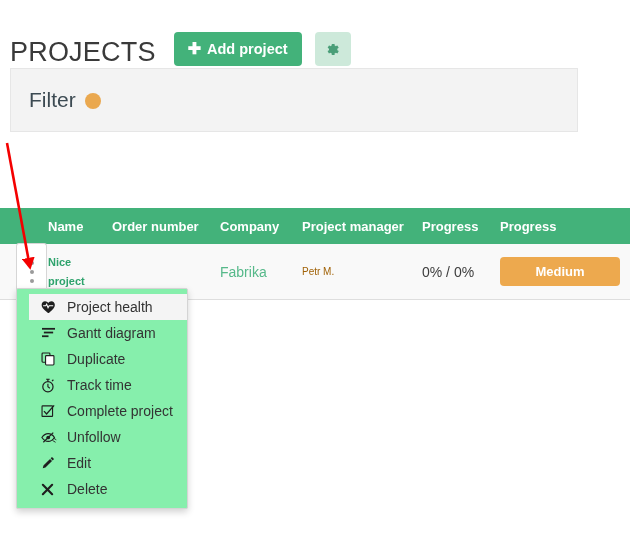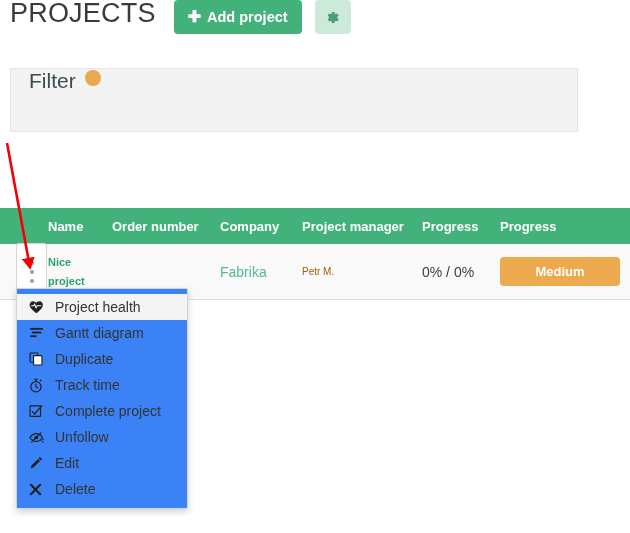--- a/index.html
+++ b/index.html
@@ -12,25 +12,25 @@
     position: relative;
     background: #ffffff;
     font-family: "Liberation Sans", sans-serif;
     overflow: hidden;
     -webkit-font-smoothing: antialiased;
   }
 
   
   .page-header {
     position: absolute;
-    left: 0; top: 0;
+    left: 0; top: 8px;
     width: 520px;
     height: 58px;
     display: flex;
-    align-items: flex-start;
+    align-items: flex-end;
   }
   .page-title {
     margin-left: 10px;
     font-size: 27px;
     font-weight: 400;
     color: #3a3a3a;
     letter-spacing: 0.2px;
     line-height: 1;
   }
   .add-project-btn {
@@ -75,20 +75,21 @@
   
   .filter-panel {
     position: absolute;
     left: 10px; top: 68px;
     width: 568px;
     height: 64px;
     background: #f3f3f3;
     border: 1px solid #e6e6e6;
     box-sizing: border-box;
     display: flex;
+    align-items: center;
   }
   .filter-label {
     margin-left: 18px;
     font-size: 21px;
     color: #3c4a52;
     font-weight: 400;
   }
   .filter-dot {
     display: inline-block;
     width: 16px;
@@ -189,25 +190,25 @@
     border-radius: 4px;
     cursor: pointer;
   }
 
   
   .dropdown-menu {
     position: absolute;
     left: 16px;
     top: 288px;
     width: 172px;
-    background: #3b82f6;
+    background: #86efac;
     border: 1px solid #d4d4d4;
     border-radius: 2px;
     box-shadow: 0 3px 7px rgba(0,0,0,0.18);
-    padding: 5px 0 6px 0;
+    padding: 5px 0 6px 12px;
     box-sizing: border-box;
     z-index: 40;
   }
   .menu-item {
     height: 26px;
     display: flex;
     align-items: center;
     padding-left: 12px;
     font-size: 14px;
     color: #333333;

